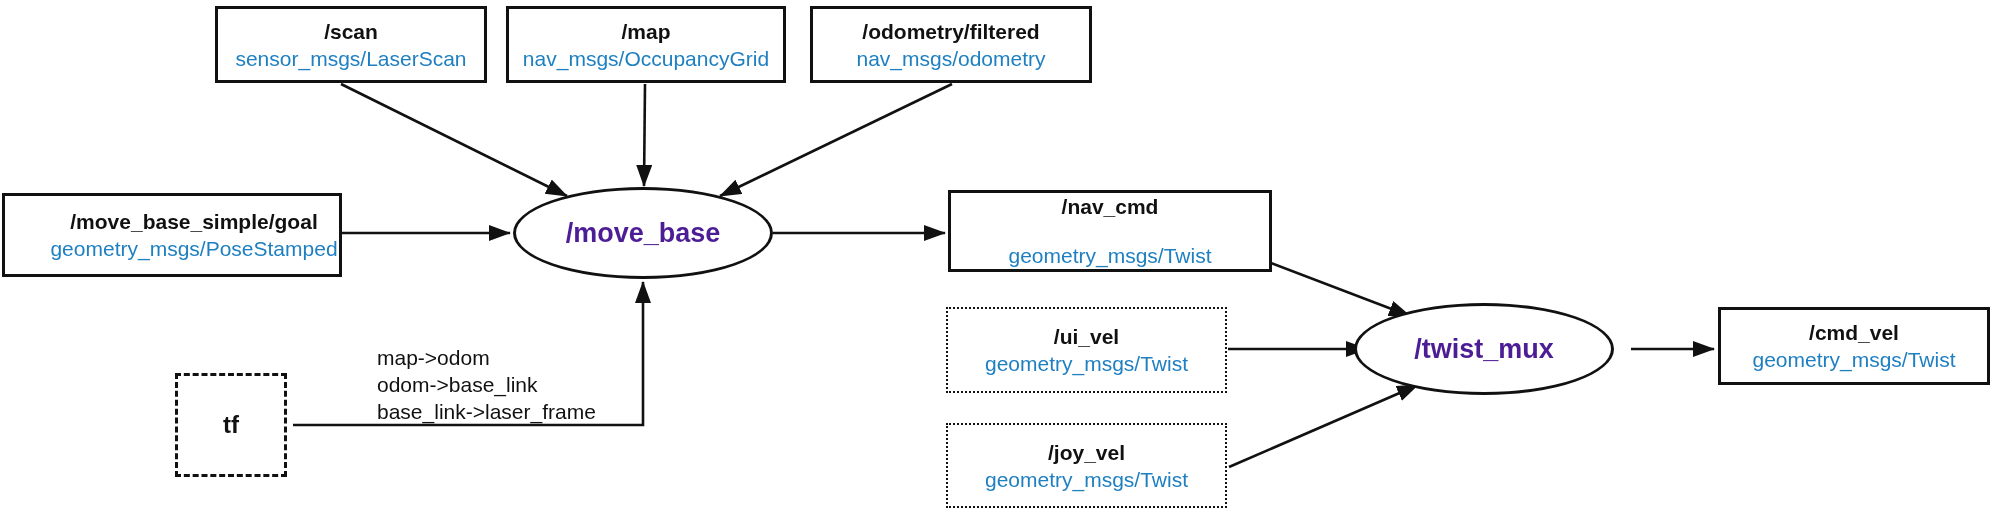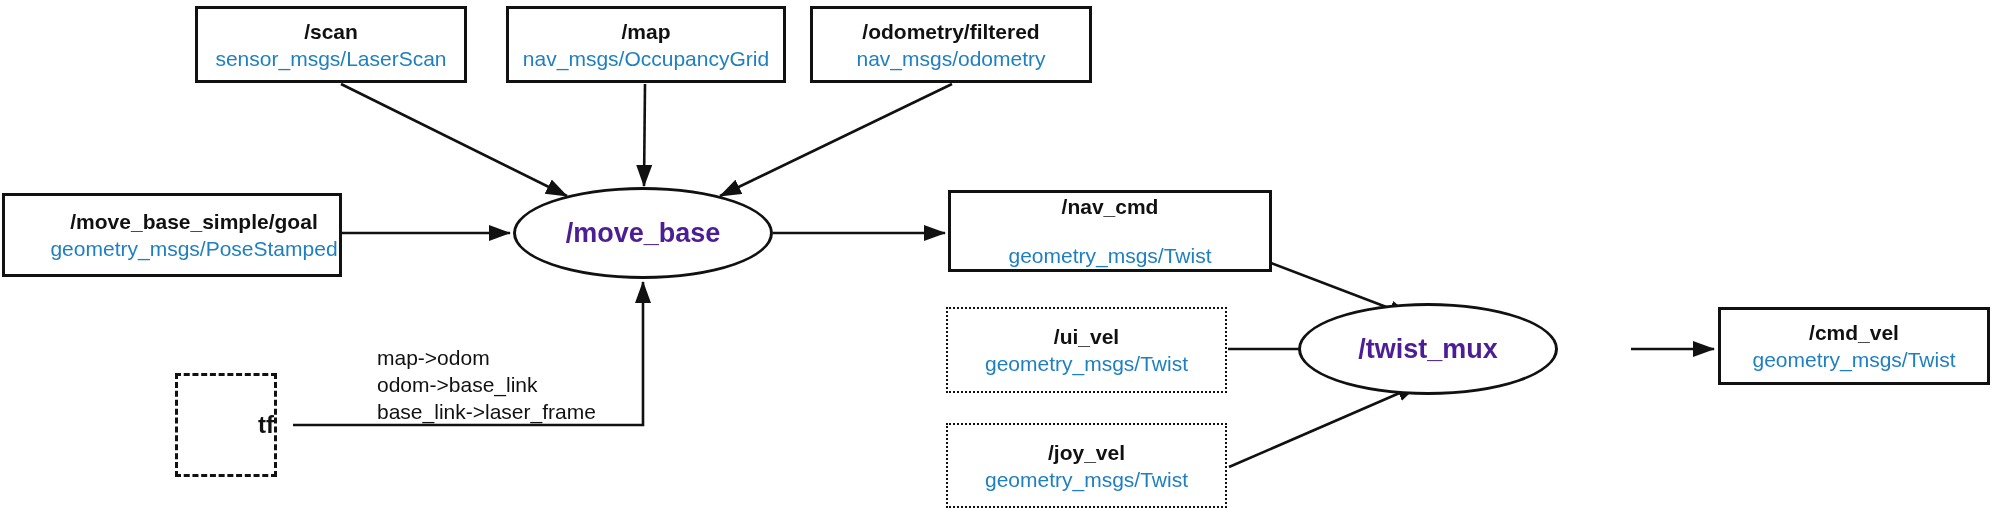--- a/index.html
+++ b/index.html
@@ -46,21 +46,21 @@
     <line x1="952" y1="84" x2="720" y2="196" stroke="#111111" stroke-width="2.6" marker-end="url(#arrow)"></line>
     <line x1="342" y1="233" x2="510" y2="233" stroke="#111111" stroke-width="2.6" marker-end="url(#arrow)"></line>
     <line x1="773" y1="233" x2="945" y2="233" stroke="#111111" stroke-width="2.6" marker-end="url(#arrow)"></line>
     <polyline points="293,425 643,425 643,282" fill="none" stroke="#111111" stroke-width="2.6" marker-end="url(#arrow)"></polyline>
     <line x1="1229" y1="247" x2="1410" y2="316" stroke="#111111" stroke-width="2.6" marker-end="url(#arrow)"></line>
     <line x1="1228" y1="349" x2="1367" y2="349" stroke="#111111" stroke-width="2.6" marker-end="url(#arrow)"></line>
     <line x1="1229" y1="467" x2="1418" y2="385" stroke="#111111" stroke-width="2.6" marker-end="url(#arrow)"></line>
     <line x1="1631" y1="349" x2="1714" y2="349" stroke="#111111" stroke-width="2.6" marker-end="url(#arrow)"></line>
   </svg>
 
-  <div class="topic-box" style="left:195px; top:6px; width:272px; height:77px;">
+  <div class="topic-box" style="left:215px; top:6px; width:272px; height:77px;">
     <span class="topic-name">/scan</span>
     <span class="msg-type">sensor_msgs/LaserScan</span>
   </div>
 
   <div class="topic-box" style="left:506px; top:6px; width:280px; height:77px;">
     <span class="topic-name">/map</span>
     <span class="msg-type">nav_msgs/OccupancyGrid</span>
   </div>
 
   <div class="topic-box" style="left:810px; top:6px; width:282px; height:77px;">
@@ -70,21 +70,21 @@
 
   <div class="topic-box" style="left:2px; top:193px; width:340px; height:84px;padding-left:44px;">
     <span class="topic-name">/move_base_simple/goal</span>
     <span class="msg-type">geometry_msgs/PoseStamped</span>
   </div>
 
   <div class="node-ellipse" style="left:513px; top:187px; width:260px; height:92px;">
     <span>/move_base</span>
   </div>
 
-  <div class="tf-box" style="left:175px; top:373px; width:102px; height:104px;justify-content:flex-end;">
+  <div class="tf-box" style="left:175px; top:373px; width:112px; height:104px;">
     <span>tf</span>
   </div>
 
   <div class="tf-transforms" style="left:349px; top:344px;">
     <div>map-&gt;odom</div>
     <div>odom-&gt;base_link</div>
     <div>base_link-&gt;laser_frame</div>
   </div>
 
   <div class="topic-box" style="left:948px; top:190px; width:324px; height:82px;justify-content:space-between;">
@@ -95,21 +95,21 @@
   <div class="topic-box dotted" style="left:946px; top:307px; width:281px; height:86px;">
     <span class="topic-name">/ui_vel</span>
     <span class="msg-type">geometry_msgs/Twist</span>
   </div>
 
   <div class="topic-box dotted" style="left:946px; top:423px; width:281px; height:85px;">
     <span class="topic-name">/joy_vel</span>
     <span class="msg-type">geometry_msgs/Twist</span>
   </div>
 
-  <div class="node-ellipse" style="left:1298px; top:303px; width:260px; height:92px;text-align:center;">
+  <div class="node-ellipse" style="left:1354px; top:303px; width:260px; height:92px;text-align:center;">
     <span>/twist_mux</span>
   </div>
 
   <div class="topic-box" style="left:1718px; top:307px; width:272px; height:78px;">
     <span class="topic-name">/cmd_vel</span>
     <span class="msg-type">geometry_msgs/Twist</span>
   </div>
 
 </div>
 

